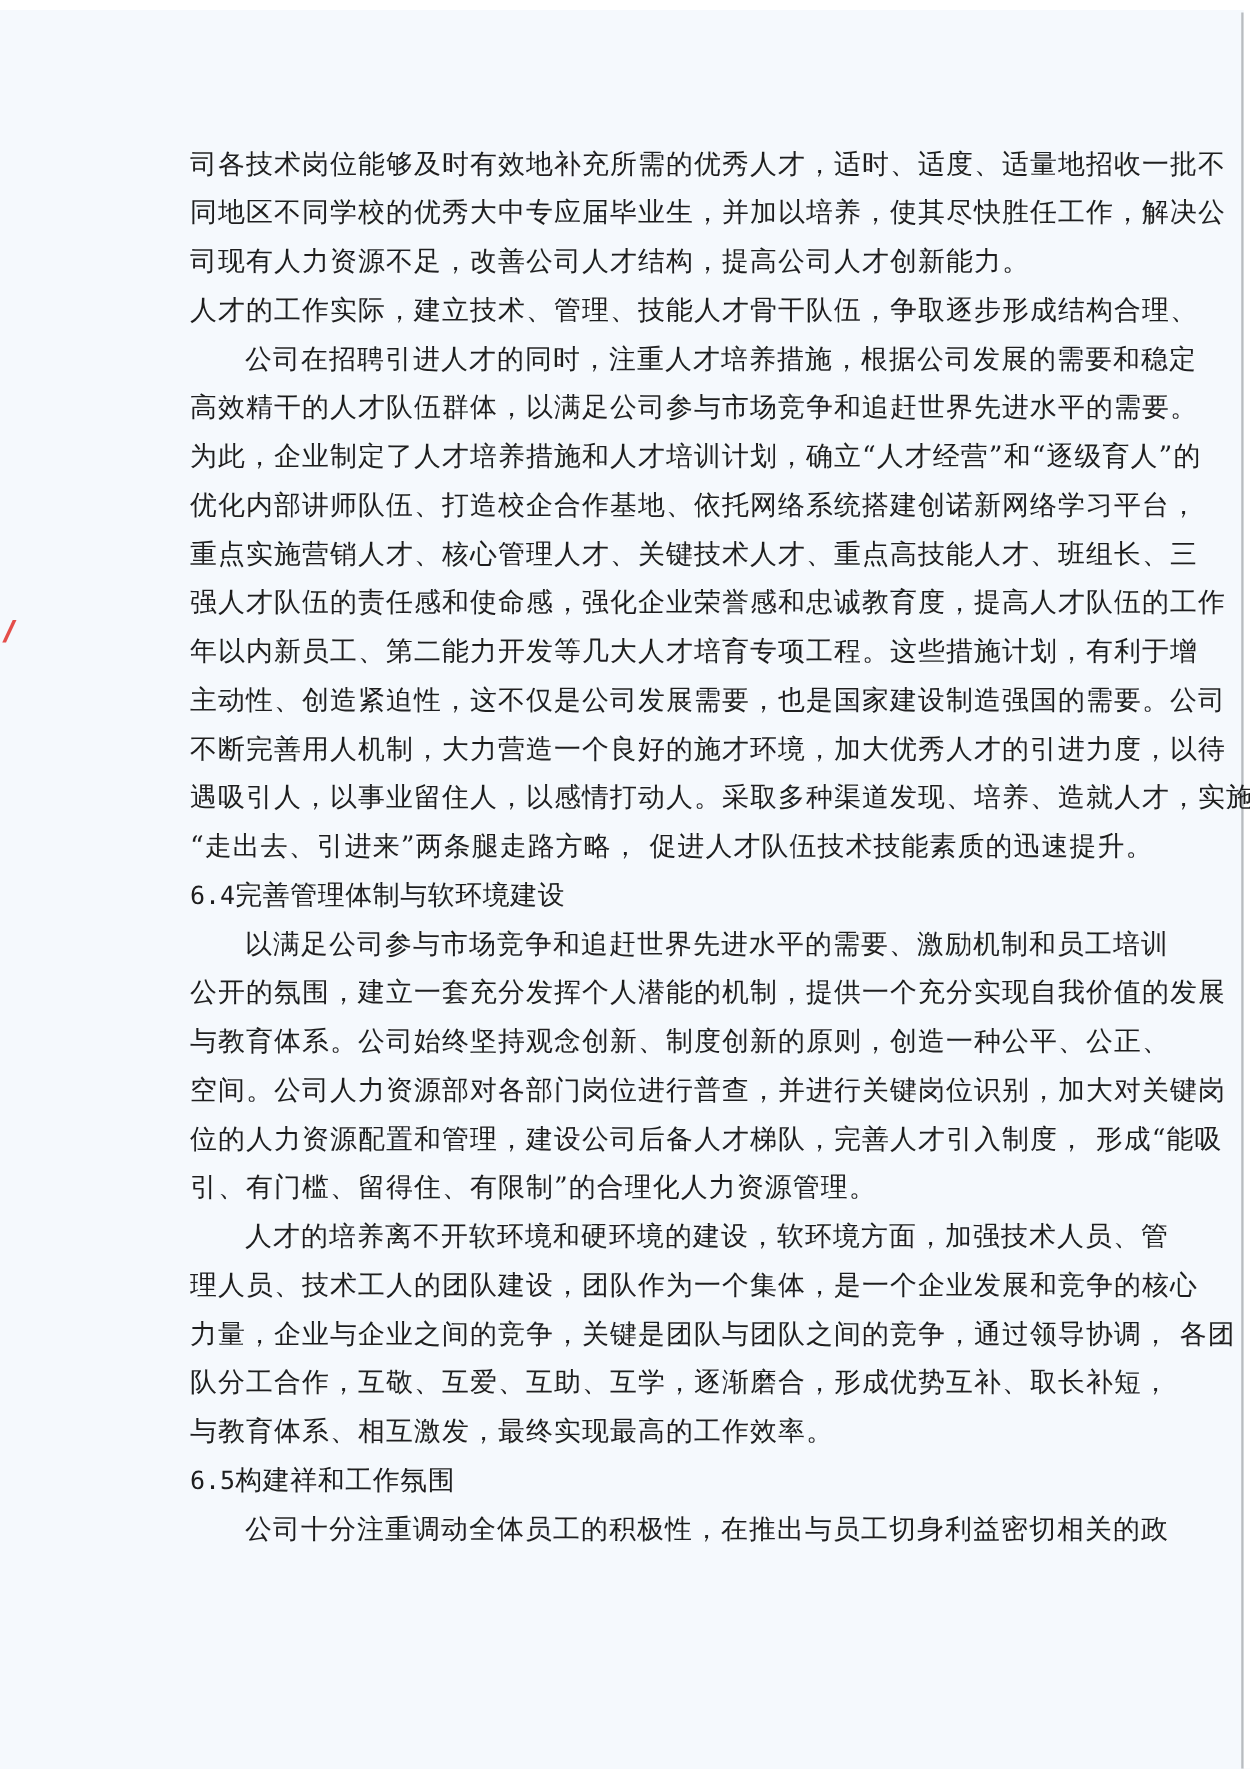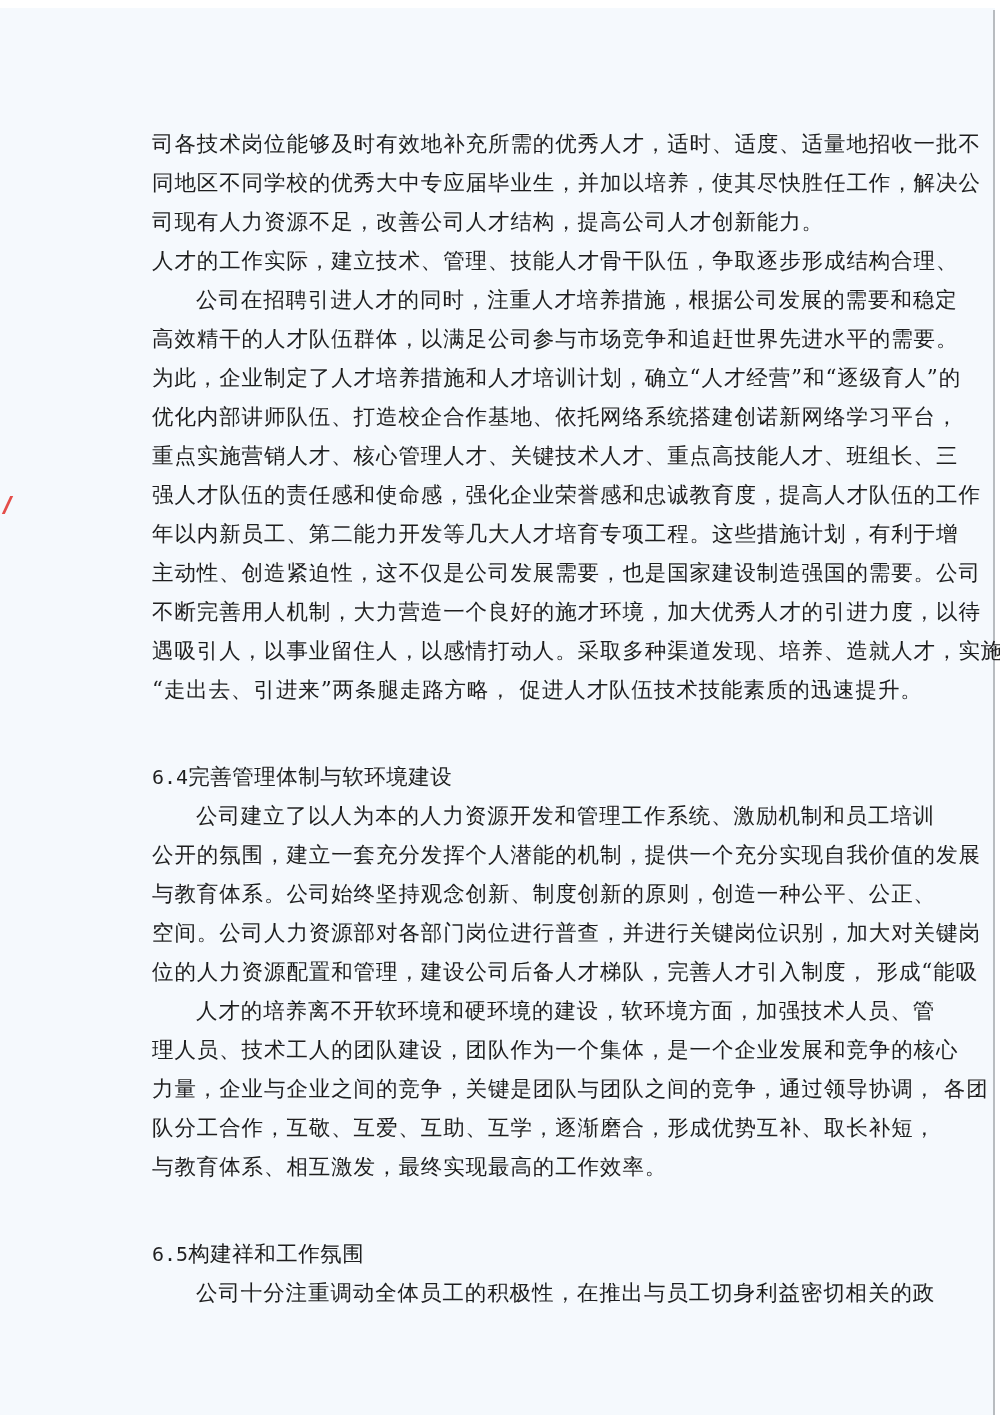--- a/index.html
+++ b/index.html
@@ -26,33 +26,33 @@
   }
   .red-mark {
     position: absolute; left: 0px; top: 496px; width: 6px; height: 18px;
     border-right: 3px solid #e0302a;
     transform: skewX(-25deg);
     opacity: 0.85;
   }
   .page {
     position: absolute;
     left: 152px;
-    top: 124px;
+    top: 112px;
     width: 716px;
   }
   .line {
     display: block;
     height: 39px;
     line-height: 39px;
     font-size: 21.5px;
     white-space: nowrap;
     letter-spacing: 0.9px;
   }
   .indent { padding-left: 44px; }
-  .heading { letter-spacing: 0.5px; margin-top: 48px; }
+  .heading { letter-spacing: 0.5px; }
   .heading .num { font-family: "DejaVu Sans Mono", "Liberation Mono", monospace; font-size: 20px; letter-spacing: 0; }
 </style>
 </head>
 <body>
 
 <div class="top-strip"></div>
 <div class="right-edge"></div>
 <div class="right-margin"></div>
 <div class="red-mark"></div>
 
@@ -77,25 +77,26 @@
     <span class="line">不断完善用人机制，大力营造一个良好的施才环境，加大优秀人才的引进力度，以待</span>
     <span class="line">遇吸引人，以事业留住人，以感情打动人。采取多种渠道发现、培养、造就人才，实施</span>
     <span class="line">“走出去、引进来”两条腿走路方略， 促进人才队伍技术技能素质的迅速提升。</span>
   </div>
 
   <div class="line heading">
     <span class="num">6.4</span><span>完善管理体制与软环境建设</span>
   </div>
 
   <div>
-    <span class="line indent">公司建立了以人为本的人力资源开发和管理工作系统、激励机制和员工培训</span>
+    <span class="line indent">以满足公司参与市场竞争和追赶世界先进水平的需要、激励机制和员工培训</span>
     <span class="line">公开的氛围，建立一套充分发挥个人潜能的机制，提供一个充分实现自我价值的发展</span>
     <span class="line">与教育体系。公司始终坚持观念创新、制度创新的原则，创造一种公平、公正、</span>
     <span class="line">空间。公司人力资源部对各部门岗位进行普查，并进行关键岗位识别，加大对关键岗</span>
     <span class="line">位的人力资源配置和管理，建设公司后备人才梯队，完善人才引入制度， 形成“能吸</span>
+    <span class="line">引、有门槛、留得住、有限制”的合理化人力资源管理。</span>
   </div>
 
   <div>
     <span class="line indent">人才的培养离不开软环境和硬环境的建设，软环境方面，加强技术人员、管</span>
     <span class="line">理人员、技术工人的团队建设，团队作为一个集体，是一个企业发展和竞争的核心</span>
     <span class="line">力量，企业与企业之间的竞争，关键是团队与团队之间的竞争，通过领导协调， 各团</span>
     <span class="line">队分工合作，互敬、互爱、互助、互学，逐渐磨合，形成优势互补、取长补短，</span>
     <span class="line">与教育体系、相互激发，最终实现最高的工作效率。</span>
   </div>
 

